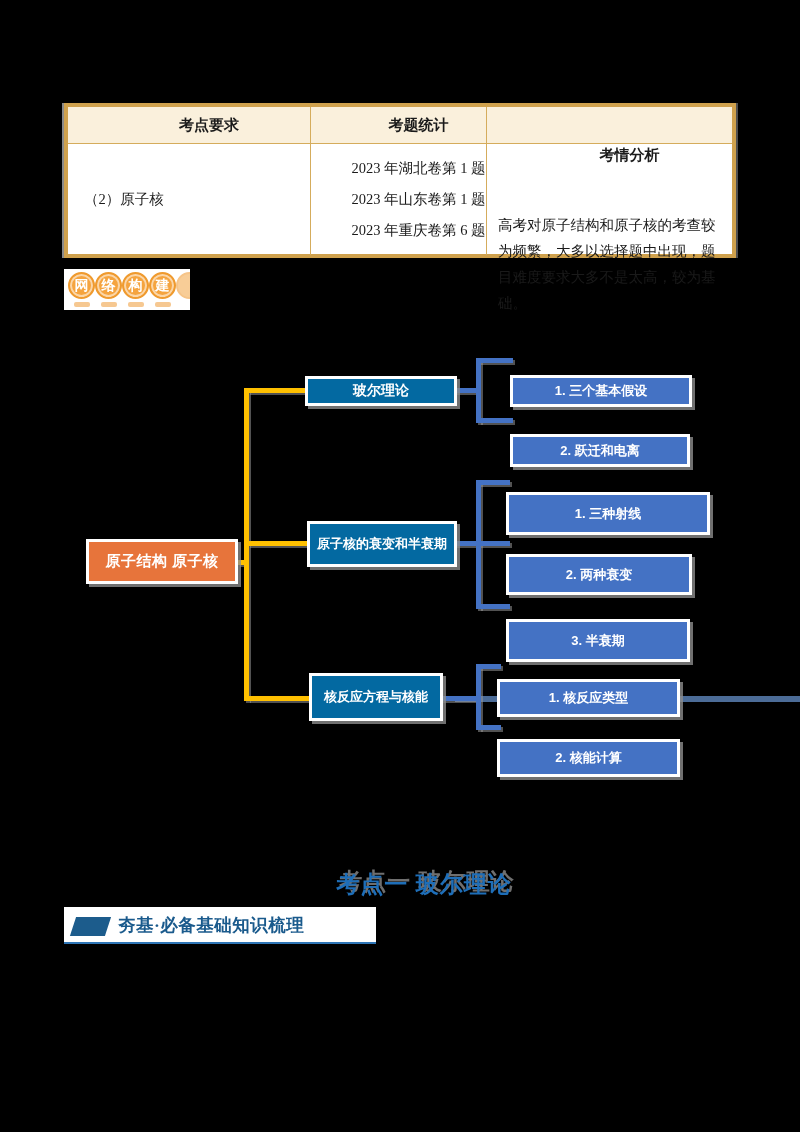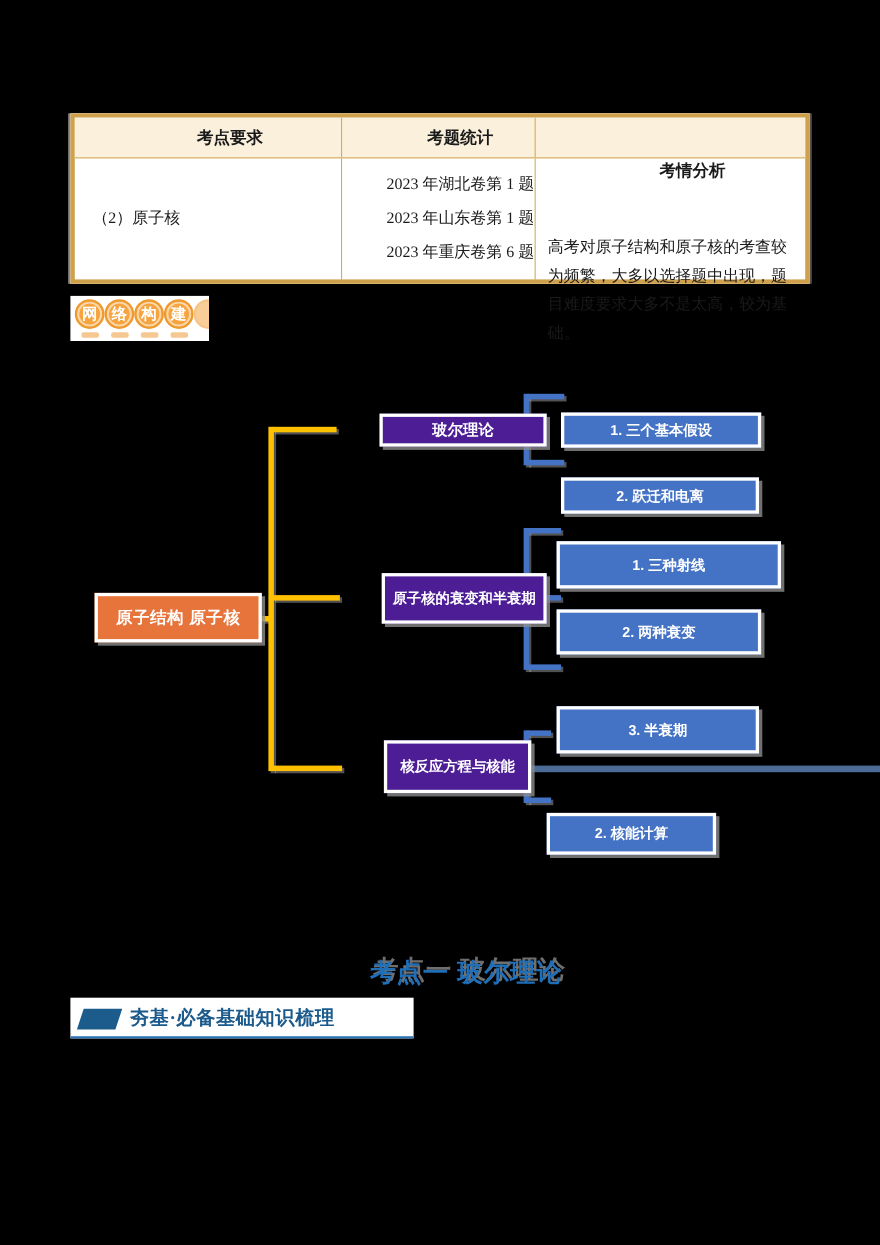--- a/index.html
+++ b/index.html
@@ -37,21 +37,21 @@
     background:#f6c891;}
 
   
   .yline{position:absolute;background:#ffc000;box-shadow:2px 2px 0 rgba(150,150,150,.55);}
   .bline{position:absolute;background:#4472c4;box-shadow:2px 2px 0 rgba(150,150,150,.55);}
   .mline{position:absolute;background:#4c6c97;}
   .node{position:absolute;display:flex;align-items:center;justify-content:center;
     border:3px solid #fff;box-sizing:border-box;color:#fff;font-weight:bold;
     box-shadow:3px 3px 0 rgba(140,140,140,.8);text-align:center;}
   .node.root{background:#e7743b;font-size:15px;letter-spacing:.5px;}
-  .node.branch{background:#4c1d95;font-size:14px;margin-left:40px;}
+  .node.branch{background:#0369a1;font-size:14px;}
   .node.leaf{background:#4472c4;font-size:13px;margin-top:31px;}
 
   
   .topic-title{position:absolute;left:0;top:869px;width:800px;text-align:center;
     font-size:23px;font-weight:bold;color:#1e6eb8;letter-spacing:1px;
     text-shadow:3px -3px 0 rgba(130,130,130,.85);margin-left:24px;}
 
   
   .section-header{position:absolute;left:64px;top:907px;width:312px;height:37px;
     background:#fff;border-bottom:2px solid #2e75b6;box-sizing:border-box;}
@@ -125,23 +125,24 @@
 
   <div class="node branch" style="left:305px;top:376px;width:152px;height:30px">玻尔理论</div>
   <div class="node branch" style="left:307px;top:521px;width:150px;height:46px;font-size:13px">原子核的衰变和半衰期</div>
   <div class="node branch" style="left:309px;top:673px;width:134px;height:48px;font-size:13px">核反应方程与核能</div>
 
   <div class="node leaf" style="left:510px;top:344px;width:182px;height:32px">1. 三个基本假设</div>
   <div class="node leaf" style="left:510px;top:403px;width:180px;height:33px">2. 跃迁和电离</div>
 
   <div class="node leaf" style="left:506px;top:461px;width:204px;height:43px">1. 三种射线</div>
   <div class="node leaf" style="left:506px;top:523px;width:186px;height:41px">2. 两种衰变</div>
-  <div class="node leaf" style="left:506px;top:611px;width:184px;height:43px">3. 半衰期</div>
+  <div class="node leaf" style="left:506px;top:588px;width:184px;height:43px">3. 半衰期</div>
 
-  <div class="node leaf" style="left:497px;top:708px;width:154px;height:38px">2. 核能计算</div>
+  <div class="node leaf" style="left:497px;top:648px;width:183px;height:38px">1. 核反应类型</div>
+  <div class="node leaf" style="left:497px;top:708px;width:183px;height:38px">2. 核能计算</div>
 
   <div class="topic-title">考点一 玻尔理论</div>
 
   <div class="section-header">
     <div class="flag"></div>
     <div class="txt">夯基·必备基础知识梳理</div>
   </div>
 
 </div>
 

